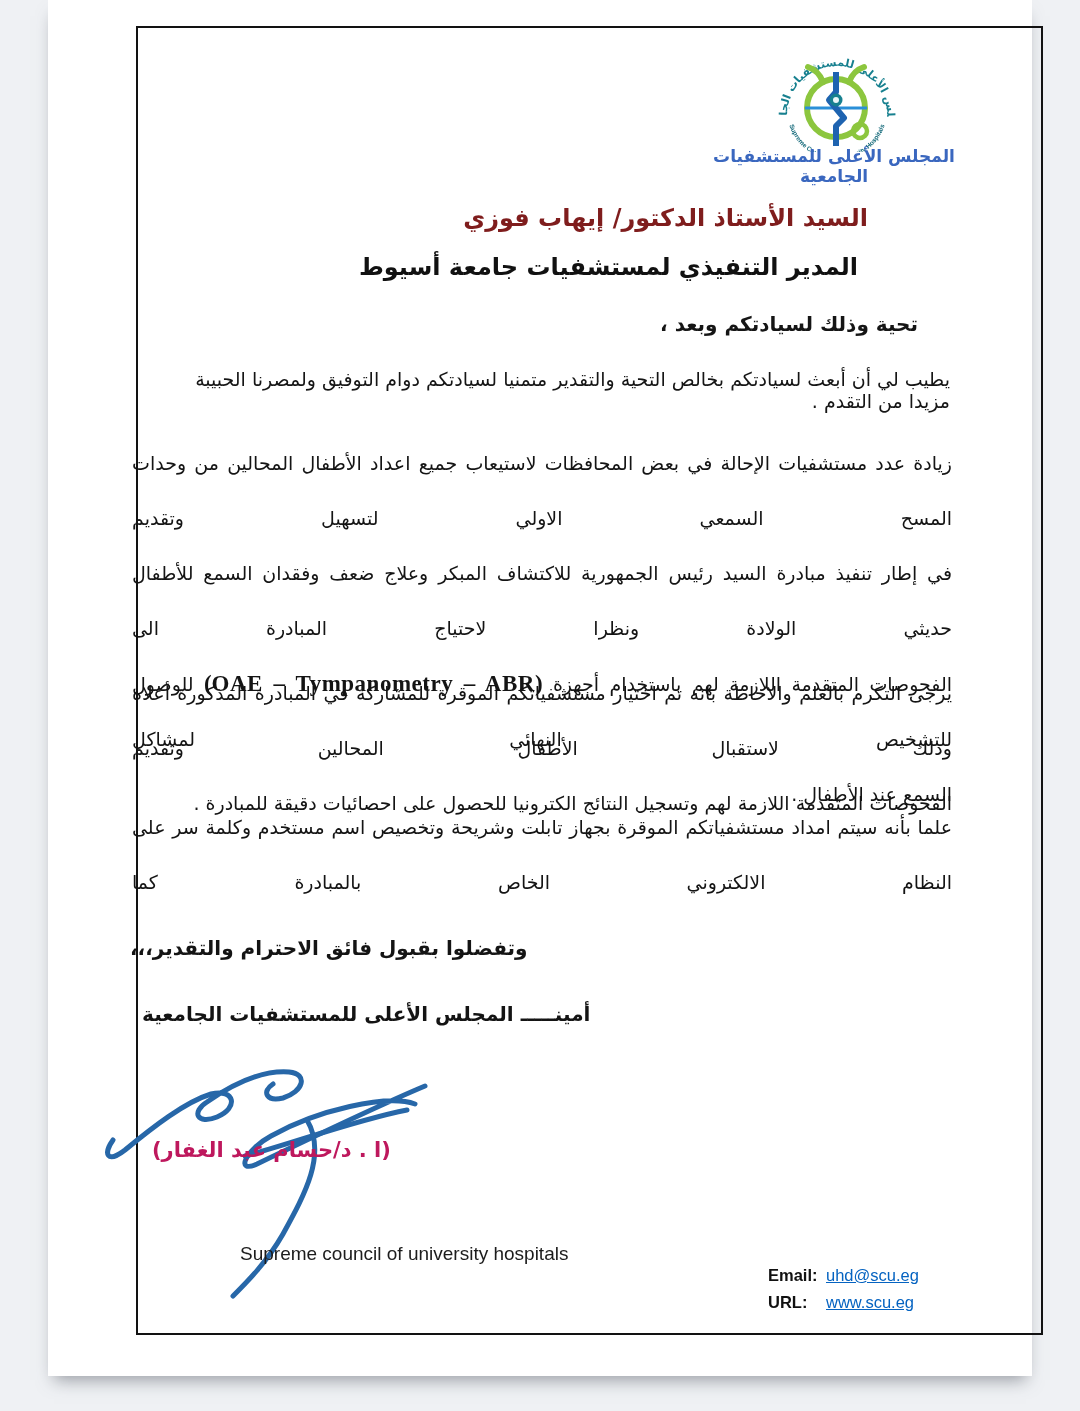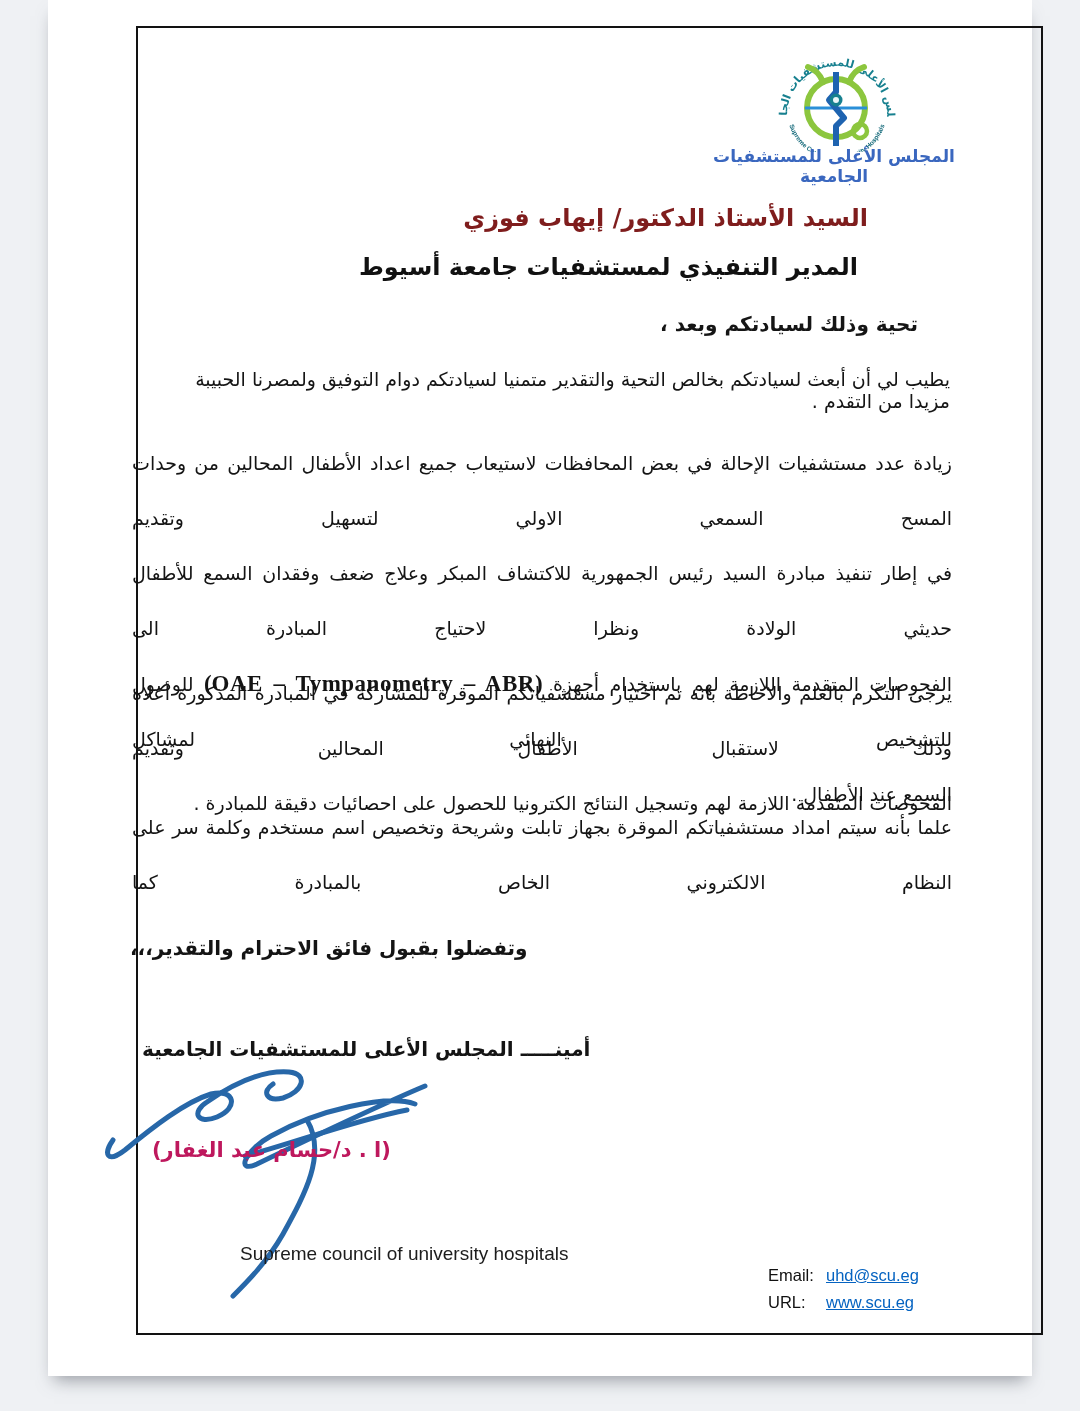--- a/index.html
+++ b/index.html
@@ -33,26 +33,26 @@
   .p3{top:666px;left:132px;right:128px;}
   .p4{top:800px;left:132px;right:128px;}
   .just{text-align:justify;text-align-last:justify;}
   .line-right{text-align:right;}
   .line-center{text-align:center;}
   .devices{
     font-family:"Liberation Serif",serif;font-weight:bold;font-size:23px;
     unicode-bidi:isolate;direction:ltr;letter-spacing:.5px;
   }
   .closing{top:936px;left:130px;right:130px;text-align:left;font-size:20px;font-weight:600;color:#141414;}
-  .signer-title{top:1002px;left:142px;font-size:20px;font-weight:600;color:#141414;margin-top:35px;}
+  .signer-title{top:1002px;left:142px;font-size:20px;font-weight:600;color:#141414;}
   .signer-name{top:1138px;left:152px;font-size:21px;font-weight:700;color:#be185d;}
   .footer-en{top:1243px;left:240px;font-size:19px;color:#1c1c1c;font-family:"Liberation Sans",sans-serif;}
   .contacts{top:1262px;left:768px;font-family:"Liberation Sans",sans-serif;font-size:16.5px;color:#111;}
   .contact-row{display:flex;height:27px;align-items:center;}
-  .contact-label{width:58px;font-weight:400;}
+  .contact-label{width:58px;font-weight:700;}
   .contact-link{color:#0563c1;text-decoration:underline;cursor:pointer;}
   .sig-svg{left:95px;top:1022px;}
   .logo-svg{left:765px;top:34px;}
 </style>
 </head>
 <body>
 
 <div class="page">
   <div class="border-rect"></div>
 </div>

